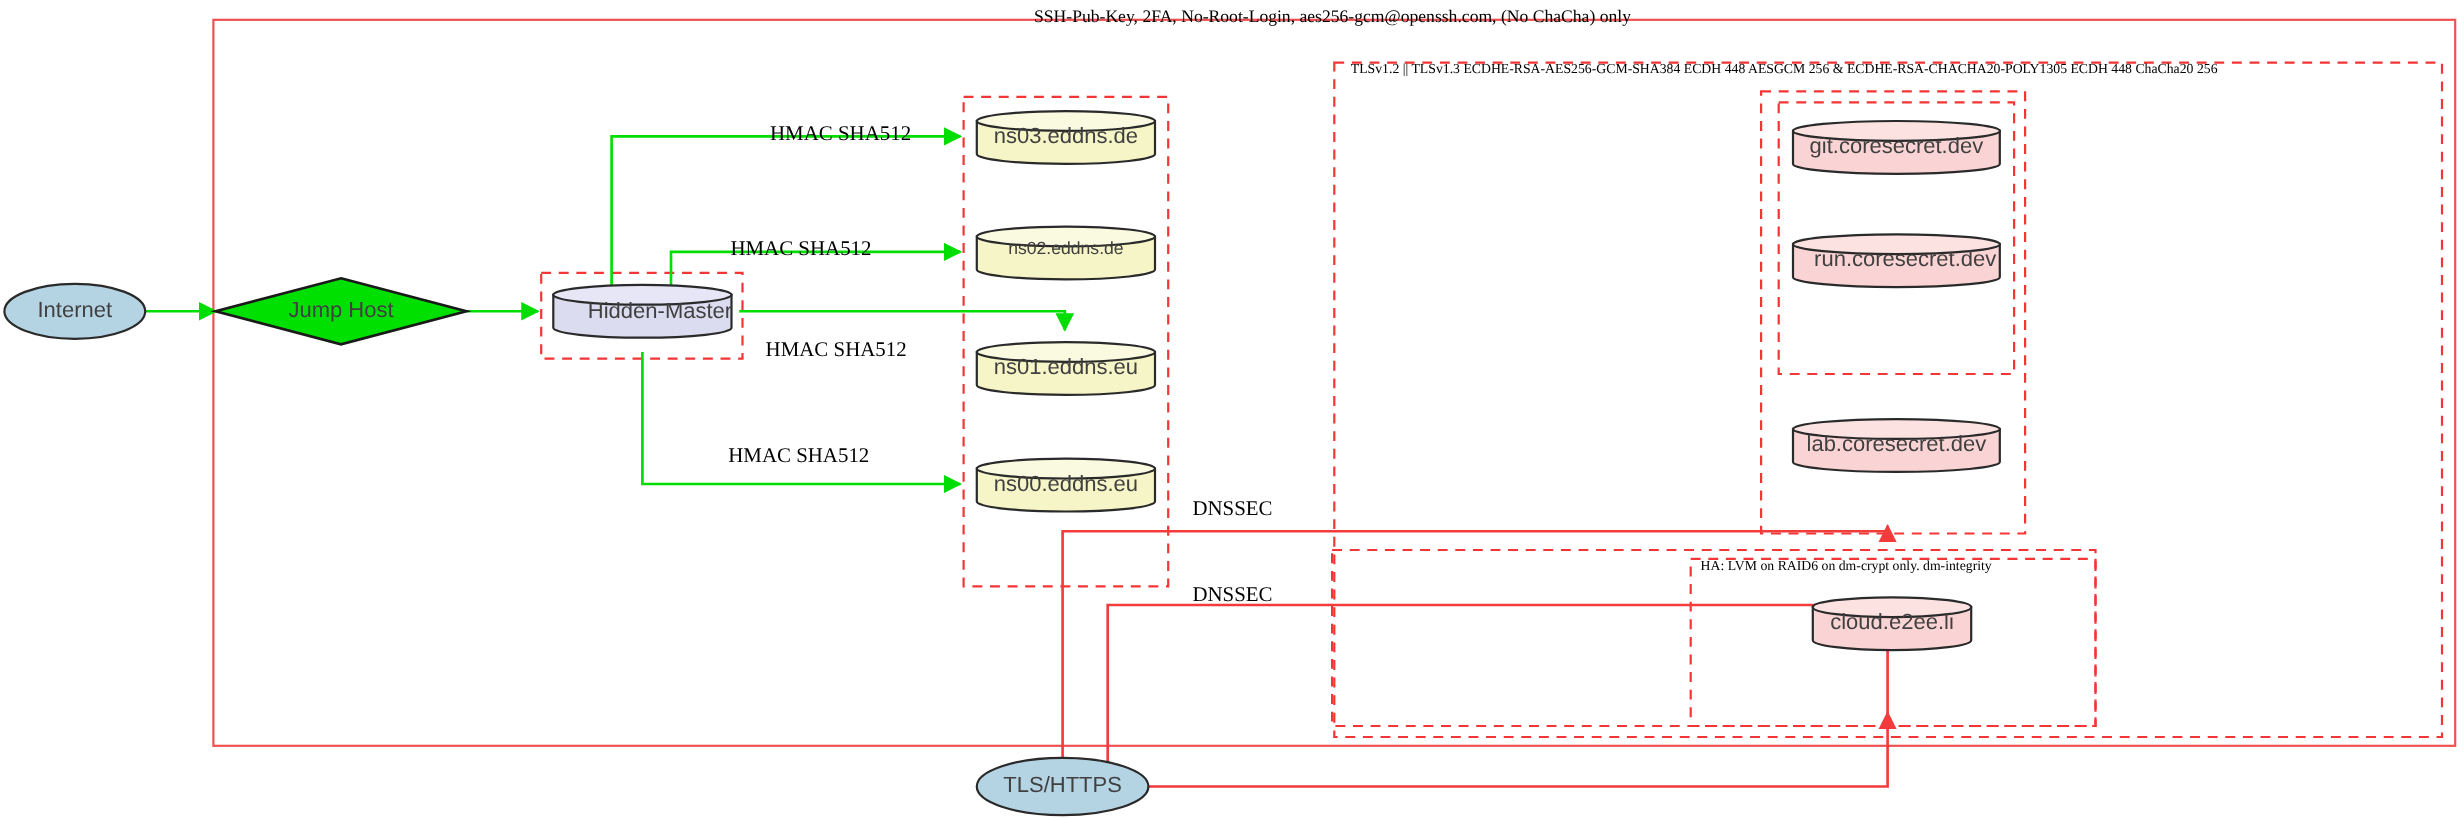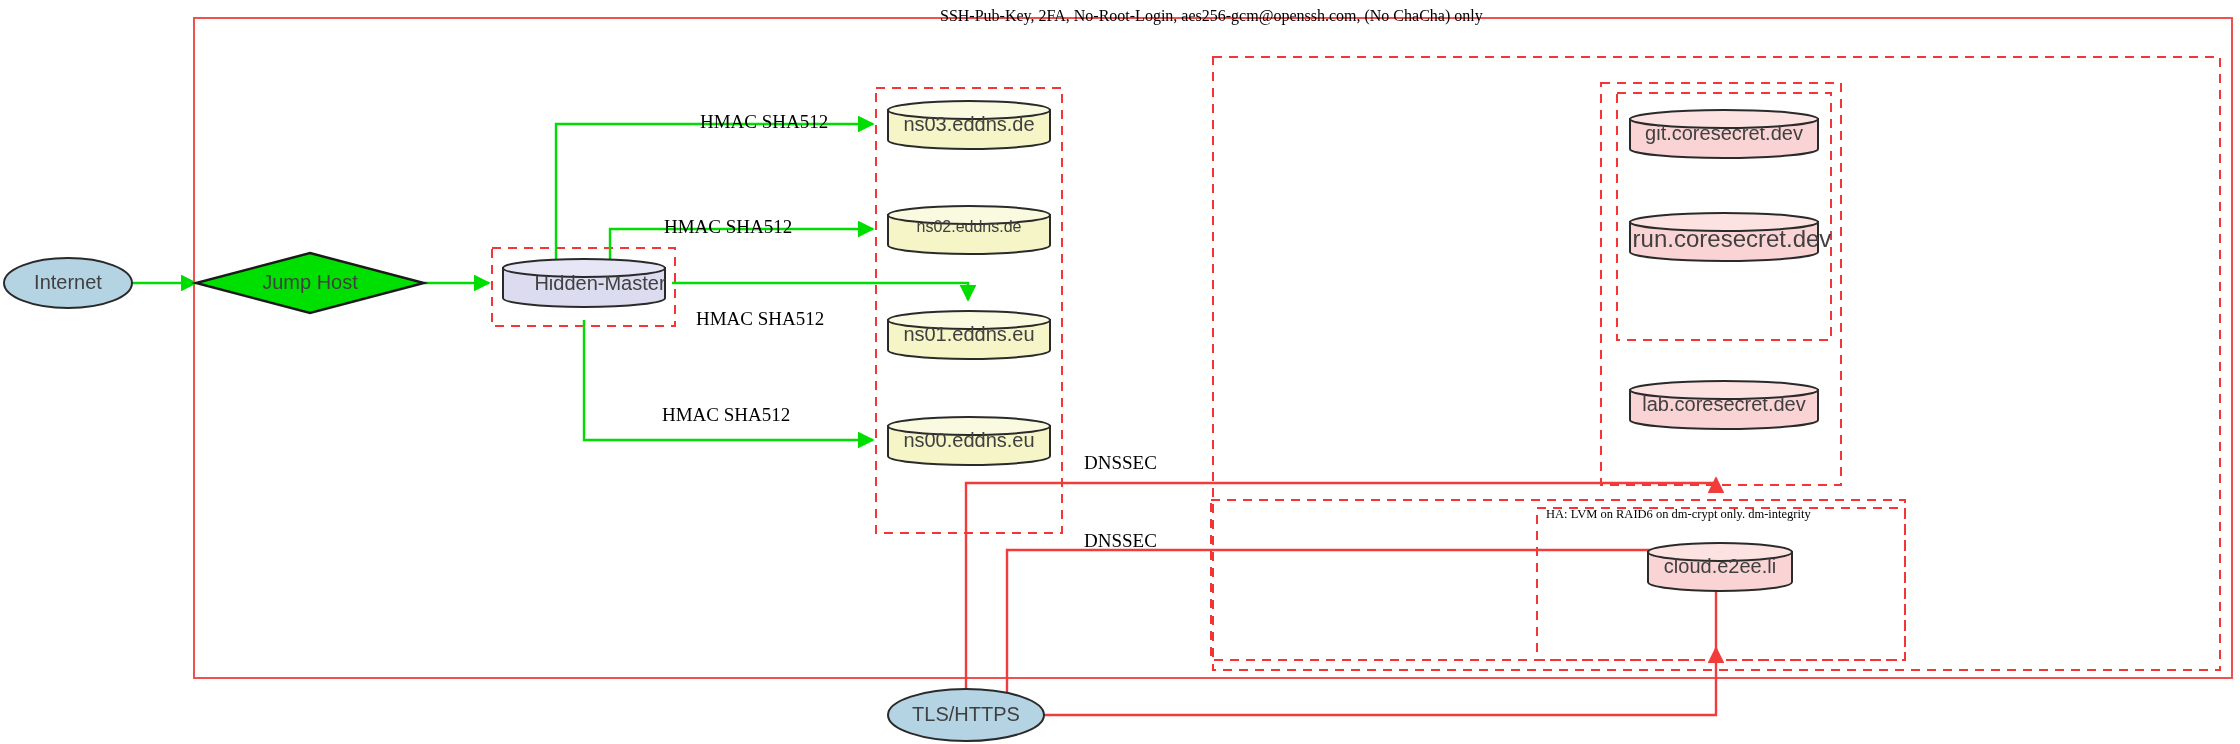--- a/index.html
+++ b/index.html
@@ -112,40 +112,41 @@
       <path d="M1648,552 L1648,582 a72,9 0 0 0 144,0 L1792,552 z" fill="#fad4d4" stroke="#2a2a2a" stroke-width="2"></path>
       <ellipse cx="1720" cy="552" rx="72" ry="9" fill="#fde2e2" stroke="#2a2a2a" stroke-width="2"></ellipse>
     </g>
 
     <ellipse cx="966" cy="715" rx="78" ry="26" fill="#b4d4e4" stroke="#2a2a2a" stroke-width="2"></ellipse>
 
   </svg>
 
   <div class="lbl serif" style="left:940px;top:7px;font-size:16px;">SSH-Pub-Key, 2FA, No-Root-Login, aes256-gcm@openssh.com, (No ChaCha) only</div>
 
+  <div class="lbl serif" style="left:1228px;top:55px;font-size:12.5px;">TLSv1.2 || TLSv1.3 ECDHE-RSA-AES256-GCM-SHA384 ECDH 448 AESGCM 256 &amp; ECDHE-RSA-CHACHA20-POLY1305 ECDH 448 ChaCha20 256</div>
 
   <div class="lbl serif" style="left:1546px;top:507px;font-size:12.5px;">HA: LVM on RAID6 on dm-crypt only. dm-integrity</div>
 
   <div class="node-label" style="left:8px;top:271px;width:120px;font-size:20px;">Internet</div>
 
   <div class="node-label" style="left:240px;top:271px;width:140px;font-size:20px;">Jump Host</div>
 
   <div class="node-label" style="left:504px;top:272px;width:160px;font-size:20px;padding-left:16px;">Hidden-Master</div>
 
   <div class="node-label" style="left:889px;top:113px;width:160px;font-size:20px;">ns03.eddns.de</div>
 
   <div class="node-label" style="left:889px;top:218px;width:160px;font-size:16px;">ns02.eddns.de</div>
 
   <div class="node-label" style="left:889px;top:323px;width:160px;font-size:20px;">ns01.eddns.eu</div>
 
   <div class="node-label" style="left:889px;top:429px;width:160px;font-size:20px;">ns00.eddns.eu</div>
 
   <div class="node-label" style="left:1632px;top:122px;width:184px;font-size:20px;">git.coresecret.dev</div>
 
-  <div class="node-label" style="left:1632px;top:225px;width:200px;font-size:24px;">run.coresecret.dev</div>
+  <div class="node-label" style="left:1632px;top:225px;width:200px;font-size:20px;">run.coresecret.dev</div>
 
   <div class="node-label" style="left:1632px;top:393px;width:184px;font-size:20px;">lab.coresecret.dev</div>
 
   <div class="node-label" style="left:1650px;top:555px;width:140px;font-size:20px;">cloud.e2ee.li</div>
 
   <div class="node-label" style="left:896px;top:703px;width:140px;font-size:20px;">TLS/HTTPS</div>
 
   <div class="lbl serif" style="left:700px;top:111px;font-size:19px;">HMAC SHA512</div>
 
   <div class="lbl serif" style="left:664px;top:216px;font-size:19px;">HMAC SHA512</div>

